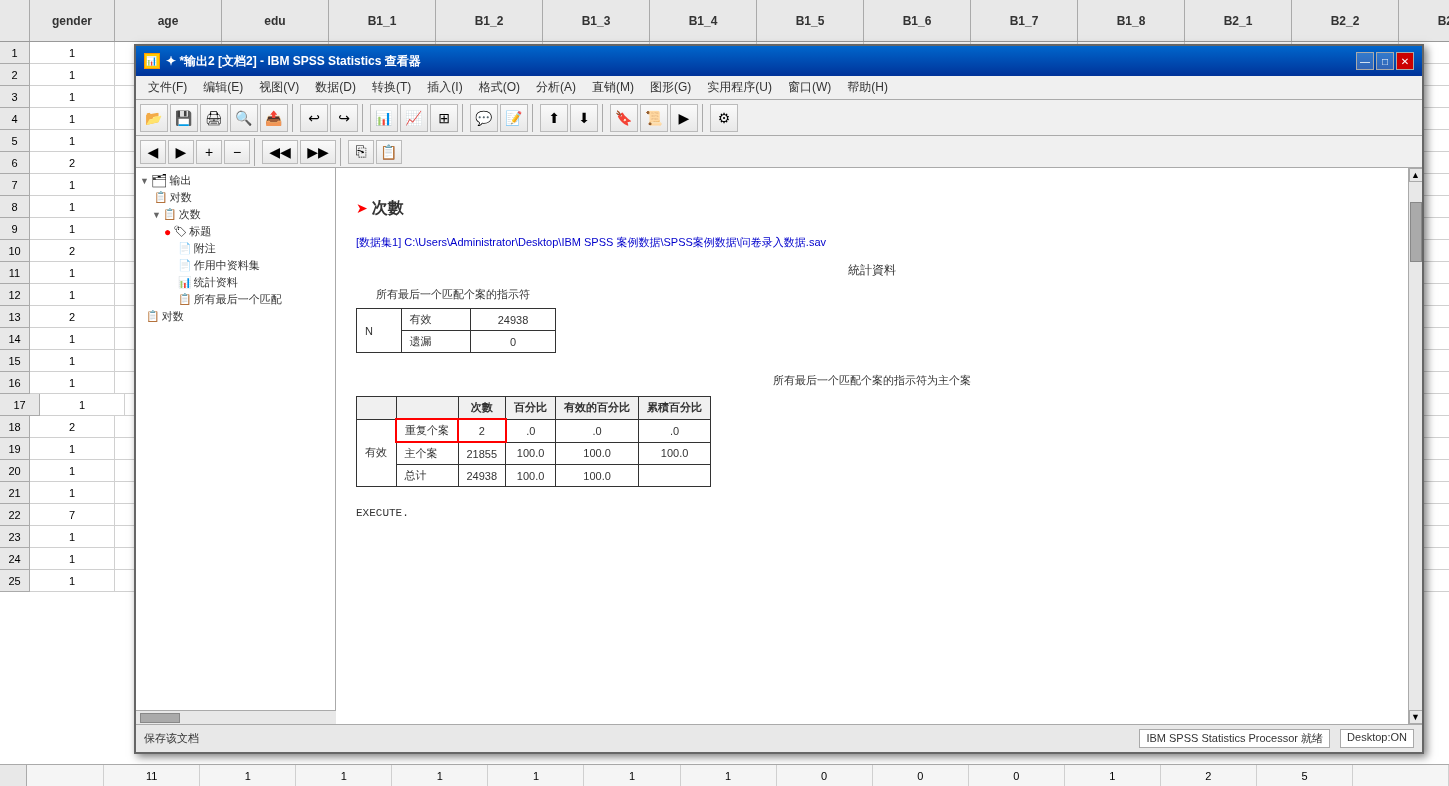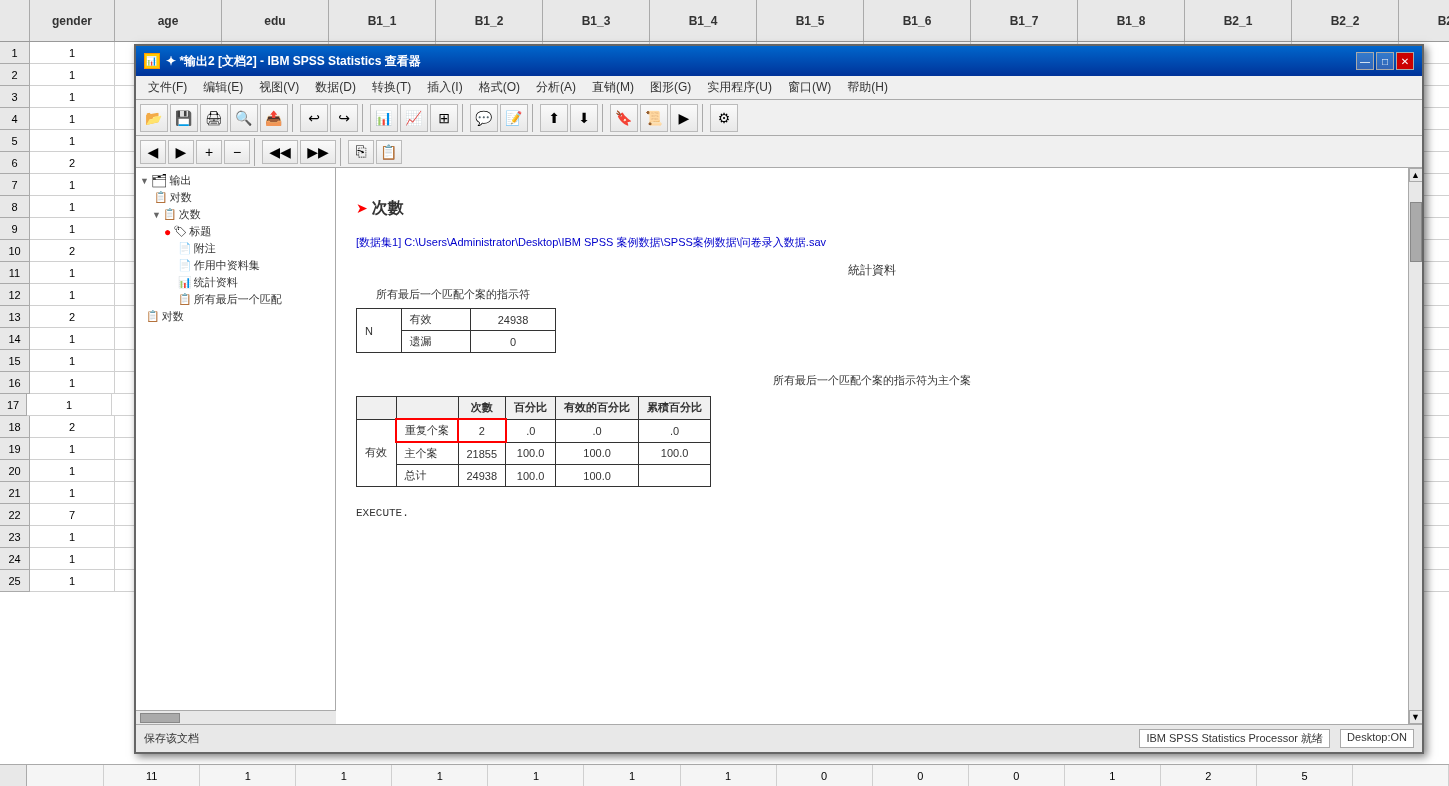--- a/index.html
+++ b/index.html
@@ -661,21 +661,21 @@
           <div style="width: 107px; border-bottom: 1px solid rgb(208, 208, 208); border-right: 1px solid rgb(208, 208, 208); display: flex; align-items: center; justify-content: center; font-size: 11px; flex-shrink: 0;"></div>
           <div style="width: 107px; border-bottom: 1px solid rgb(208, 208, 208); border-right: 1px solid rgb(208, 208, 208); display: flex; align-items: center; justify-content: center; font-size: 11px; flex-shrink: 0;"></div>
           <div style="width: 107px; border-bottom: 1px solid rgb(208, 208, 208); border-right: 1px solid rgb(208, 208, 208); display: flex; align-items: center; justify-content: center; font-size: 11px; flex-shrink: 0;"></div>
           <div style="width: 107px; border-bottom: 1px solid rgb(208, 208, 208); border-right: 1px solid rgb(208, 208, 208); display: flex; align-items: center; justify-content: center; font-size: 11px; flex-shrink: 0;"></div>
           <div style="width: 107px; border-bottom: 1px solid rgb(208, 208, 208); border-right: 1px solid rgb(208, 208, 208); display: flex; align-items: center; justify-content: center; font-size: 11px; flex-shrink: 0;"></div>
           <div style="width: 107px; border-bottom: 1px solid rgb(208, 208, 208); border-right: 1px solid rgb(208, 208, 208); display: flex; align-items: center; justify-content: center; font-size: 11px; flex-shrink: 0;"></div>
           <div style="width: 107px; border-bottom: 1px solid rgb(208, 208, 208); border-right: 1px solid rgb(208, 208, 208); display: flex; align-items: center; justify-content: center; font-size: 11px; flex-shrink: 0;"></div>
           <div style="width: 107px; border-bottom: 1px solid rgb(208, 208, 208); border-right: 1px solid rgb(208, 208, 208); display: flex; align-items: center; justify-content: center; font-size: 11px; flex-shrink: 0;"></div>
         </div>
         <div style="display: flex; height: 22px;">
-          <div style="width: 27px; border-bottom: 1px solid rgb(170, 170, 170); border-right: 1px solid rgb(170, 170, 170); display: flex; align-items: center; justify-content: center; font-size: 11px; background: rgb(232, 232, 232); flex-shrink: 0;">17</div>
+          <div style="width: 40px; border-bottom: 1px solid rgb(170, 170, 170); border-right: 1px solid rgb(170, 170, 170); display: flex; align-items: center; justify-content: center; font-size: 11px; background: rgb(232, 232, 232); flex-shrink: 0;">17</div>
           <div style="width: 85px; border-bottom: 1px solid rgb(208, 208, 208); border-right: 1px solid rgb(208, 208, 208); display: flex; align-items: center; justify-content: center; font-size: 11px; flex-shrink: 0;">1</div>
           <div style="width: 107px; border-bottom: 1px solid rgb(208, 208, 208); border-right: 1px solid rgb(208, 208, 208); display: flex; align-items: center; justify-content: center; font-size: 11px; flex-shrink: 0;"></div>
           <div style="width: 107px; border-bottom: 1px solid rgb(208, 208, 208); border-right: 1px solid rgb(208, 208, 208); display: flex; align-items: center; justify-content: center; font-size: 11px; flex-shrink: 0;"></div>
           <div style="width: 107px; border-bottom: 1px solid rgb(208, 208, 208); border-right: 1px solid rgb(208, 208, 208); display: flex; align-items: center; justify-content: center; font-size: 11px; flex-shrink: 0;"></div>
           <div style="width: 107px; border-bottom: 1px solid rgb(208, 208, 208); border-right: 1px solid rgb(208, 208, 208); display: flex; align-items: center; justify-content: center; font-size: 11px; flex-shrink: 0;"></div>
           <div style="width: 107px; border-bottom: 1px solid rgb(208, 208, 208); border-right: 1px solid rgb(208, 208, 208); display: flex; align-items: center; justify-content: center; font-size: 11px; flex-shrink: 0;"></div>
           <div style="width: 107px; border-bottom: 1px solid rgb(208, 208, 208); border-right: 1px solid rgb(208, 208, 208); display: flex; align-items: center; justify-content: center; font-size: 11px; flex-shrink: 0;"></div>
           <div style="width: 107px; border-bottom: 1px solid rgb(208, 208, 208); border-right: 1px solid rgb(208, 208, 208); display: flex; align-items: center; justify-content: center; font-size: 11px; flex-shrink: 0;"></div>
           <div style="width: 107px; border-bottom: 1px solid rgb(208, 208, 208); border-right: 1px solid rgb(208, 208, 208); display: flex; align-items: center; justify-content: center; font-size: 11px; flex-shrink: 0;"></div>
           <div style="width: 107px; border-bottom: 1px solid rgb(208, 208, 208); border-right: 1px solid rgb(208, 208, 208); display: flex; align-items: center; justify-content: center; font-size: 11px; flex-shrink: 0;"></div>

